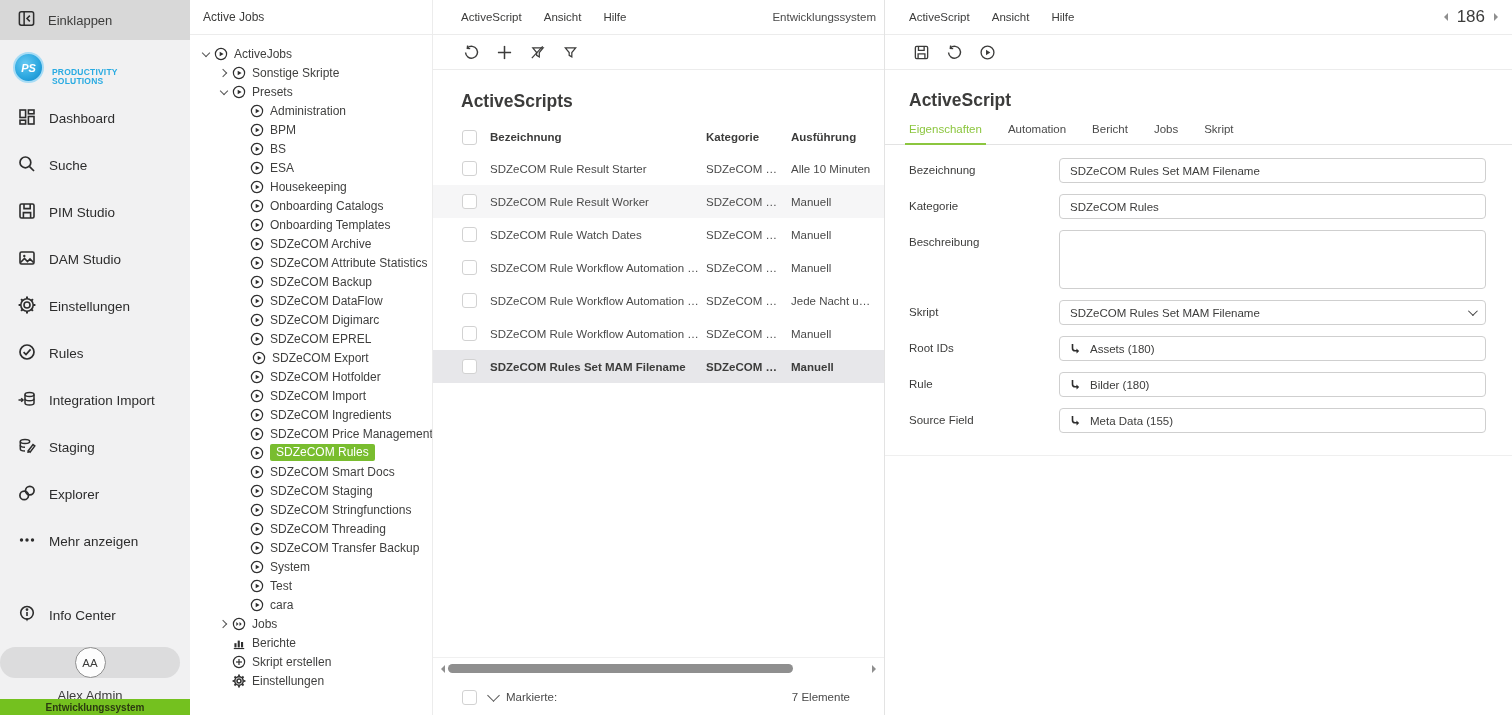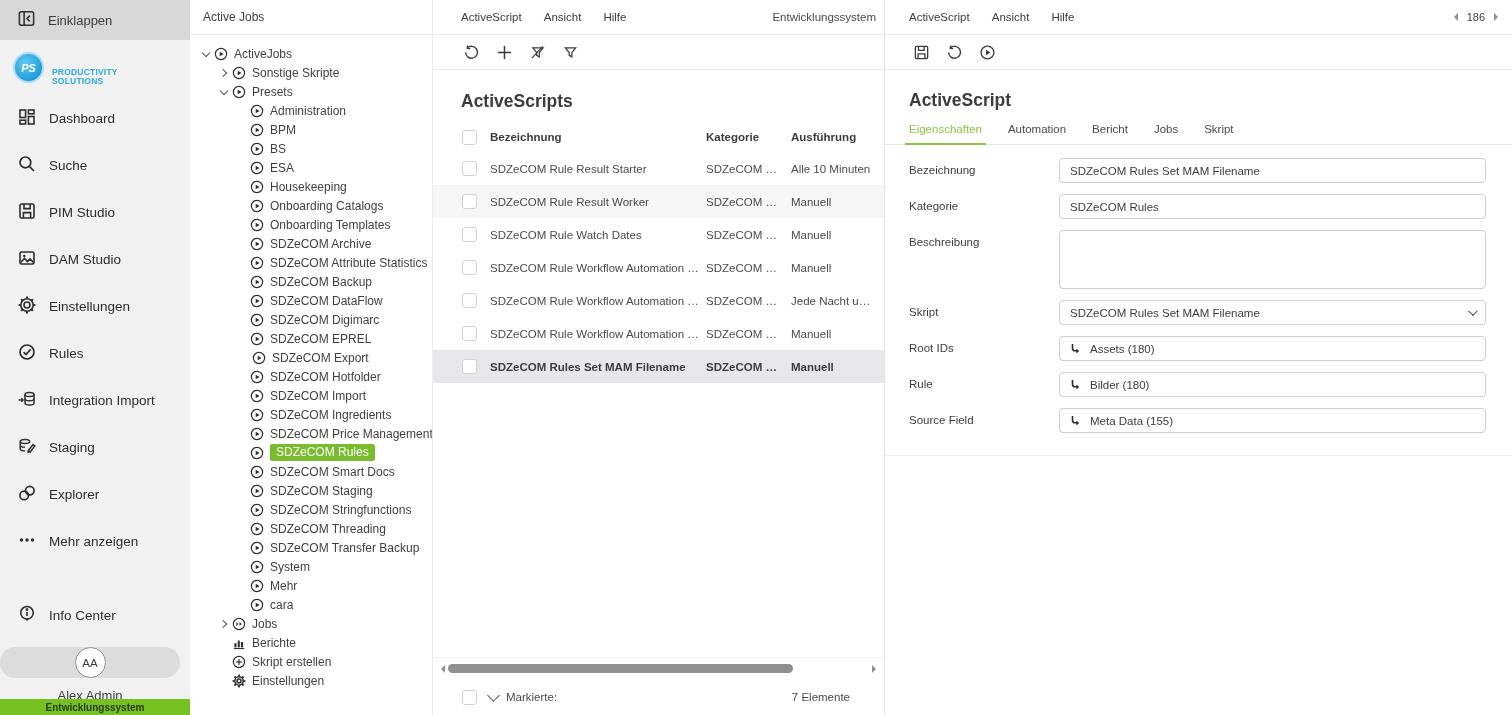--- a/index.html
+++ b/index.html
@@ -68,21 +68,21 @@
   .track { flex:1; height:9px; margin:0 3px; position:relative; }
   .thumb { position:absolute; left:0; top:0; height:9px; width:82%; background:#8f8f8f; border-radius:5px; cursor:grab; }
   .list-footer { position:absolute; left:0; right:0; bottom:0; height:36px; display:flex; align-items:center; padding:0 34px 0 29px; font-size:11.5px; color:#4a4a4a; }
   .list-footer .chev { width:9px; height:9px; border-right:1.5px solid #555; border-bottom:1.5px solid #555;
     transform:rotate(45deg); margin:-4px 8px 0 12px; cursor:pointer; }
   .count { margin-left:auto; }
 
   
   .detail-panel { flex:1; border-left:1px solid #e3e3e3; display:flex; flex-direction:column; position:relative; }
   .detail-panel .menubar { padding:0 10px 0 24px; }
-  .pager { margin-left:auto; display:flex; align-items:center; gap:9px; font-size:11px; color:#3c3c3b; }
+  .pager { margin-left:auto; display:flex; align-items:center; gap:9px; font-size:17px; color:#3c3c3b; }
   .detail-panel .toolbar { padding-left:26px; }
   .detail-panel .title-wrap { padding:20px 0 12px 24px; }
   .tabs { display:flex; gap:26px; padding-left:24px; border-bottom:1px solid #e3e3e3; font-size:11.5px; color:#4a4a4a; }
   .tab { padding-bottom:9px; cursor:pointer; position:relative; }
   .tab.active { color:var(--green-tab,#8cc63f); }
   .tab.active::after { content:""; position:absolute; left:-4px; right:-4px; bottom:-1px; height:2.5px; background:var(--green-tab,#8cc63f); }
   .form { padding:13px 26px 0 24px; }
   .field { display:flex; margin-bottom:11px; }
   .field > label { width:150px; flex:none; font-size:11.5px; color:#3c3c3b; padding-top:6px; }
   .ctl { flex:1; }
@@ -459,21 +459,21 @@
             <path d="M5.7 4.7 L9.6 7 L5.7 9.3 Z" fill="#2f2f2f" stroke="none"></path>
           </svg>
           <span class="tlabel">System</span>
         </div>
         <div class="tree-row" style="padding-left: 46px;">
           <span class="exp "></span>
           <svg class="tico" viewBox="0 0 14 14" fill="none" stroke="#2f2f2f" stroke-width="1.2">
             <circle cx="7" cy="7" r="5.6"></circle>
             <path d="M5.7 4.7 L9.6 7 L5.7 9.3 Z" fill="#2f2f2f" stroke="none"></path>
           </svg>
-          <span class="tlabel">Mehr</span>
+          <span class="tlabel">Test</span>
         </div>
         <div class="tree-row" style="padding-left: 46px;">
           <span class="exp "></span>
           <svg class="tico" viewBox="0 0 14 14" fill="none" stroke="#2f2f2f" stroke-width="1.2">
             <circle cx="7" cy="7" r="5.6"></circle>
             <path d="M5.7 4.7 L9.6 7 L5.7 9.3 Z" fill="#2f2f2f" stroke="none"></path>
           </svg>
           <span class="tlabel">cara</span>
         </div>
         <div class="tree-row" style="padding-left: 28px;">

